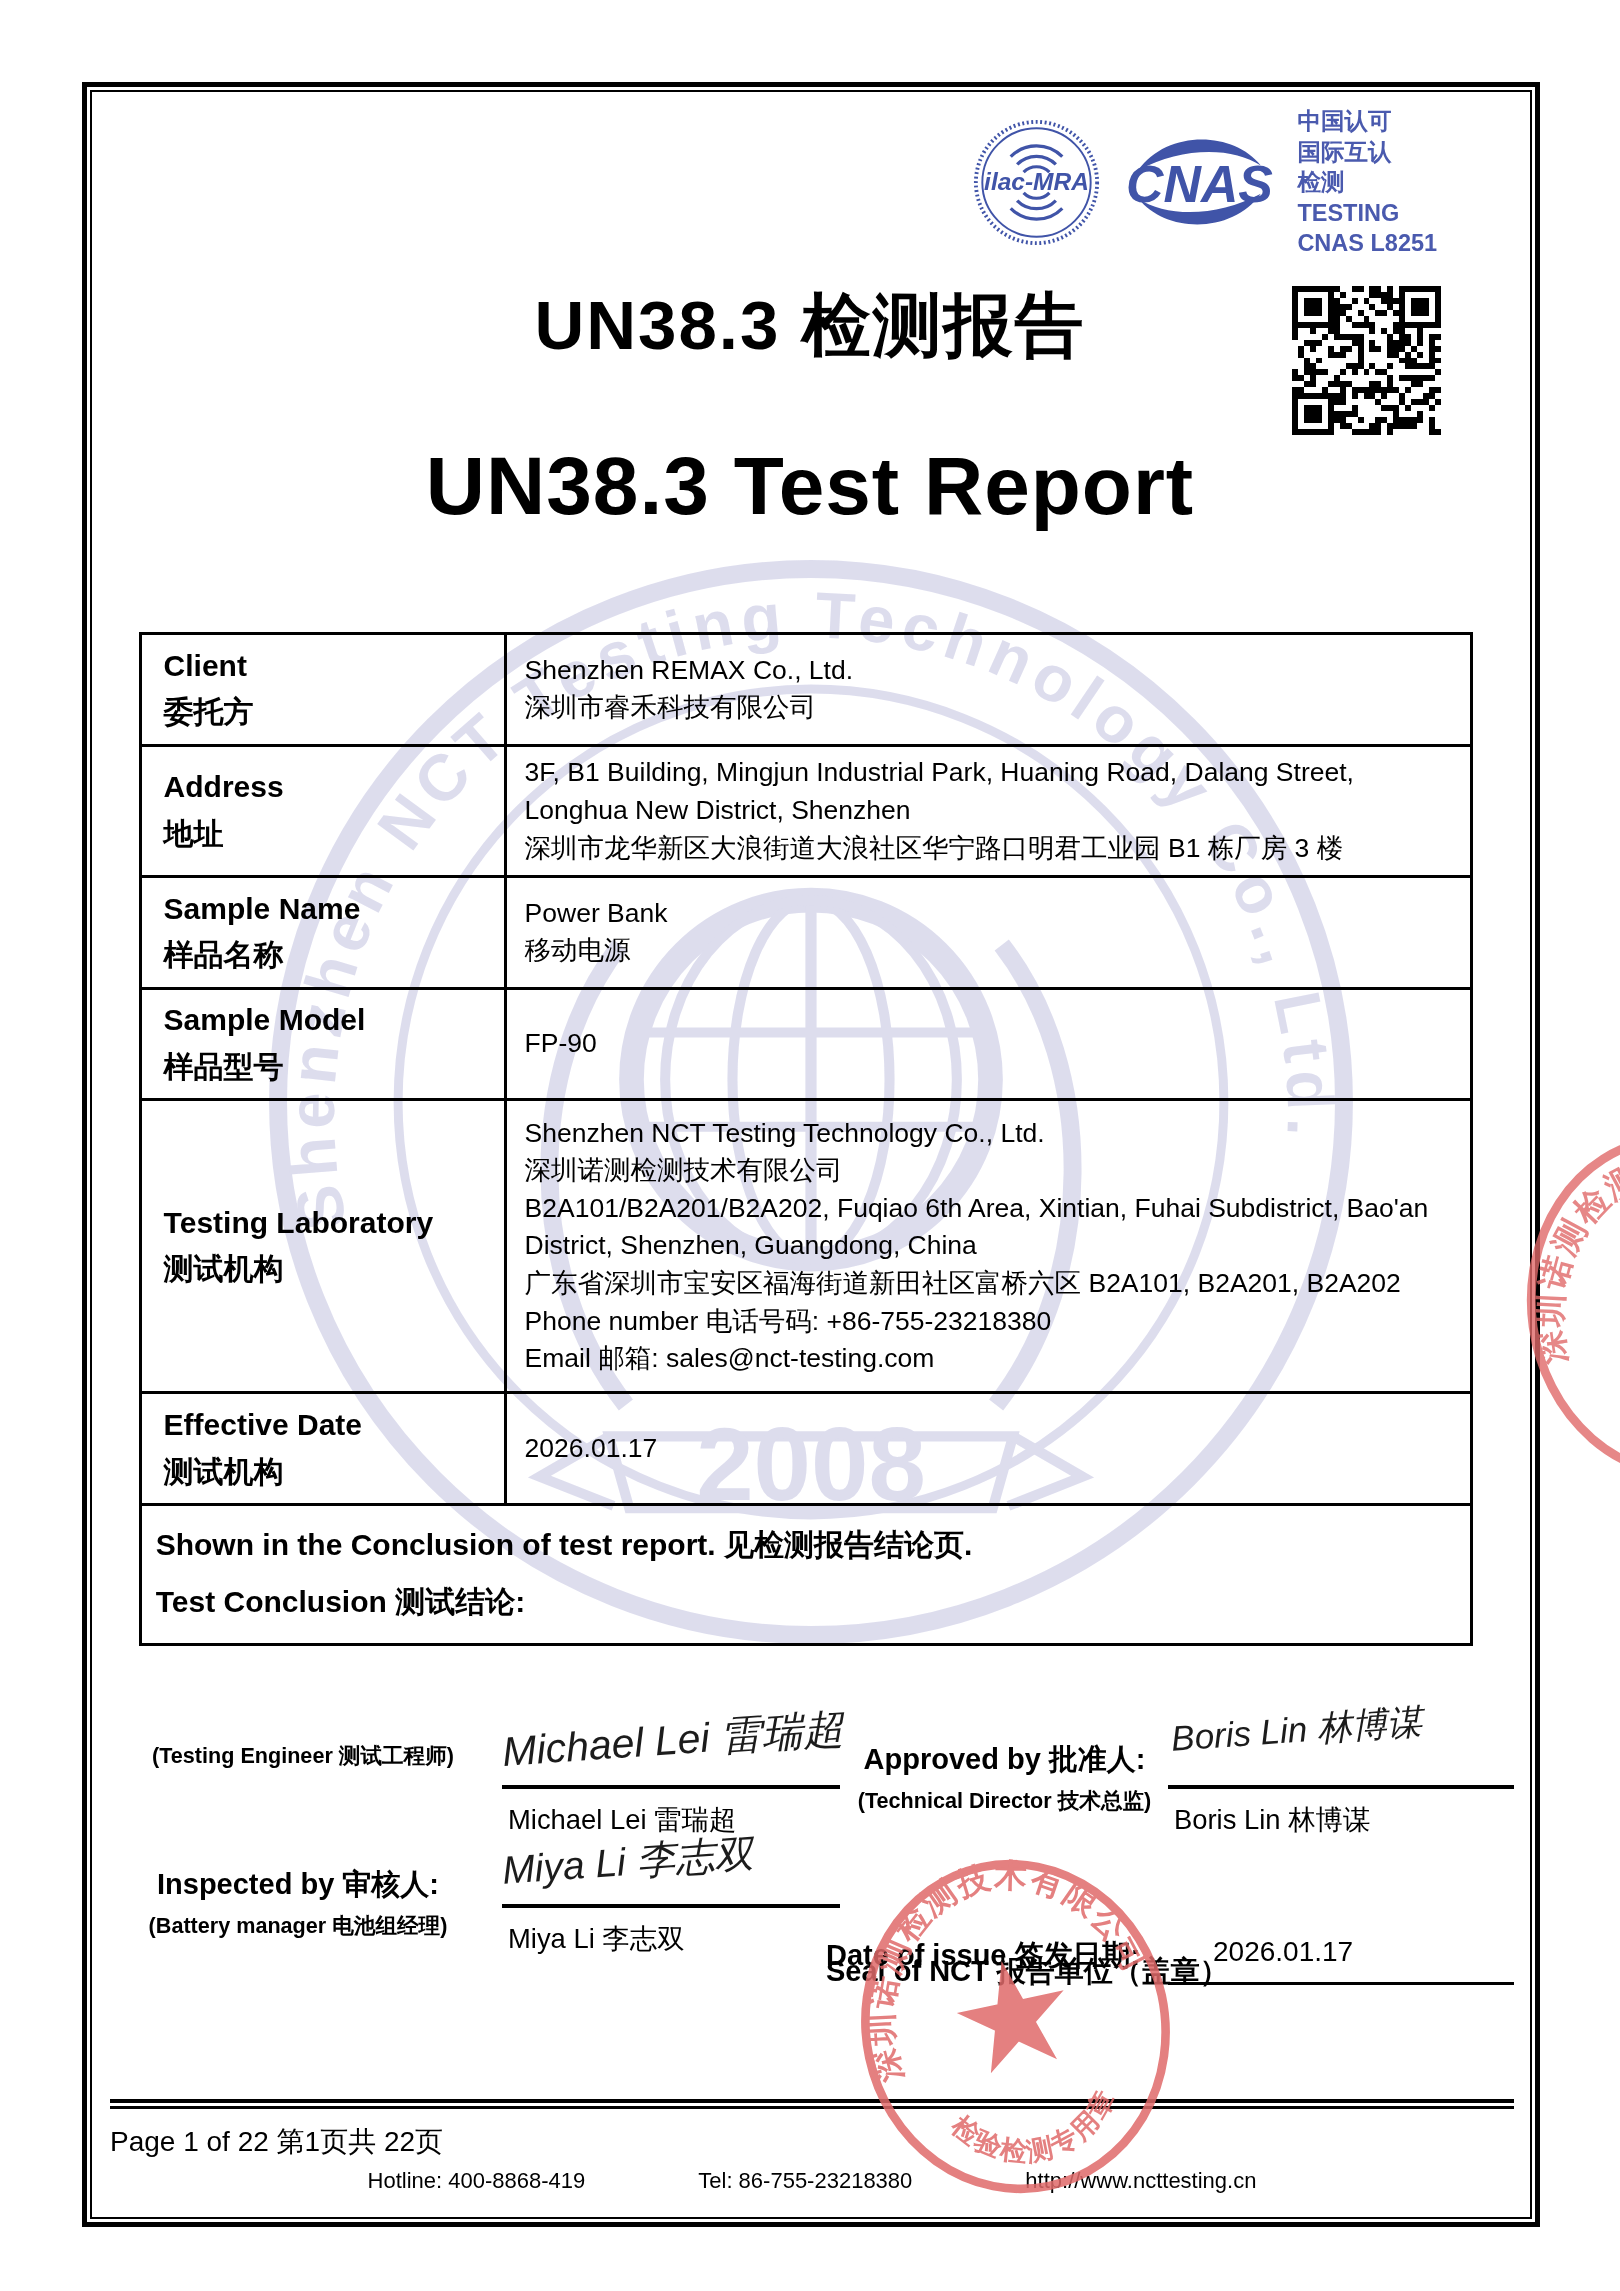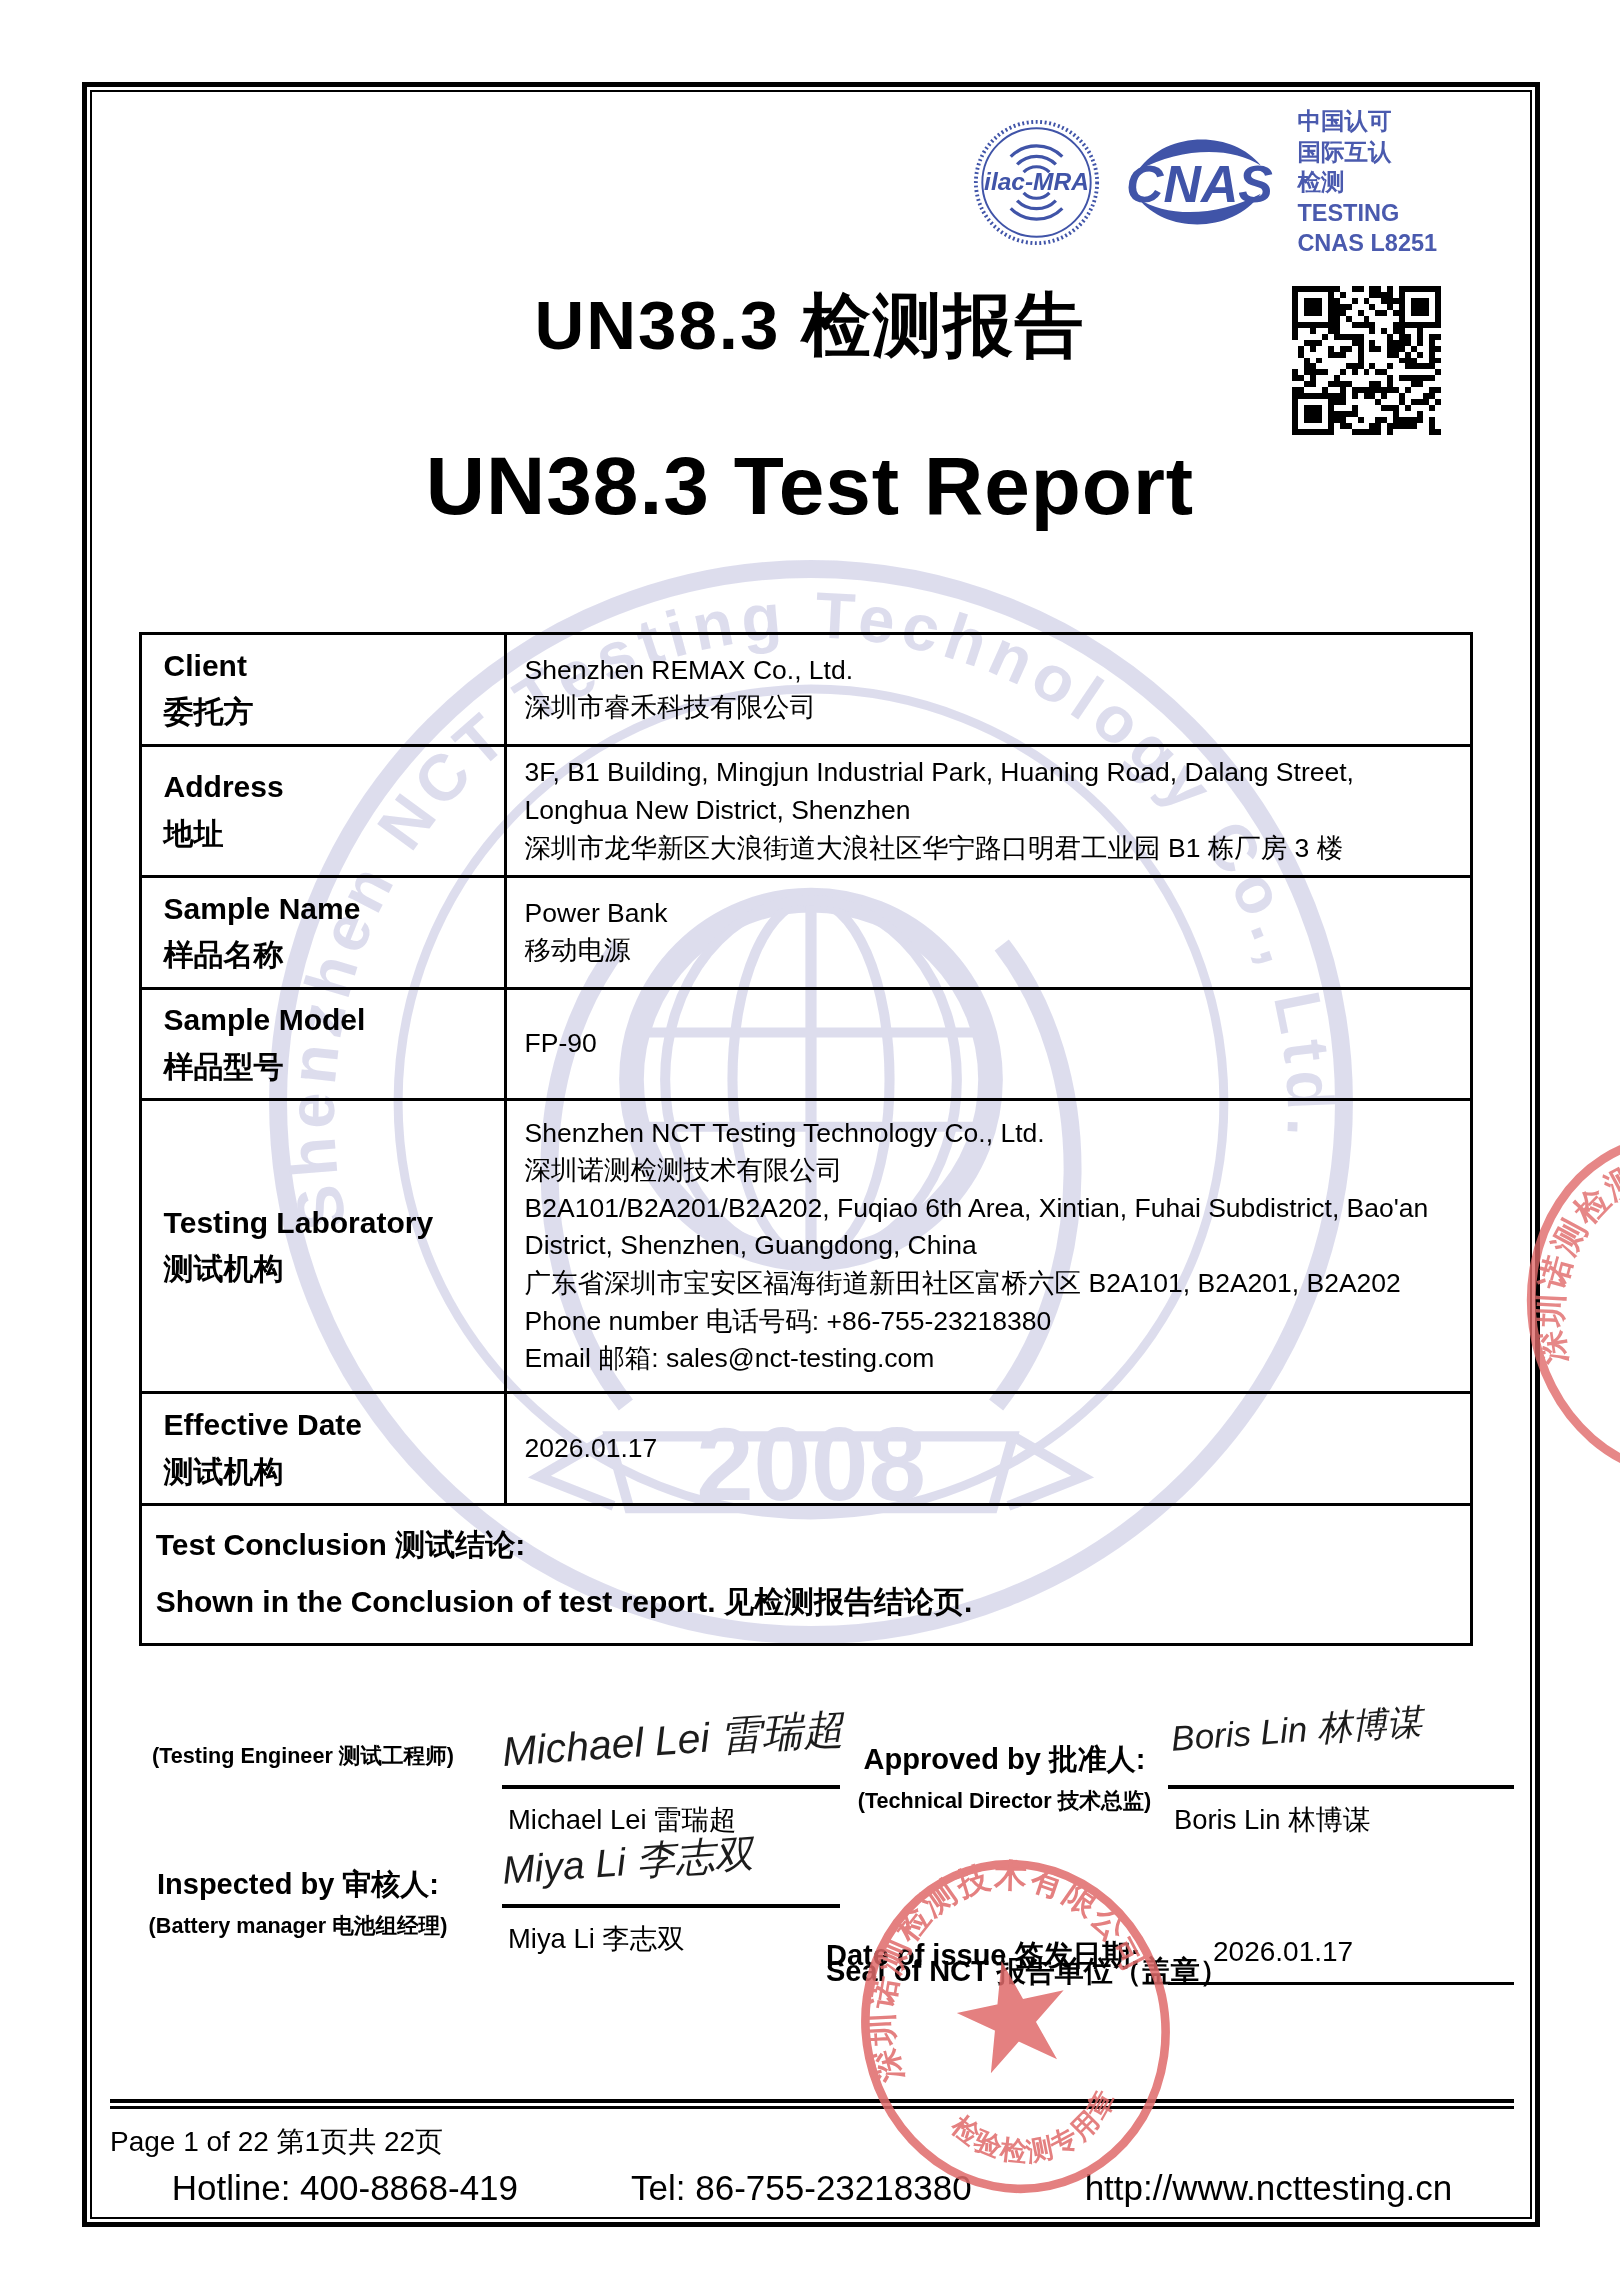--- a/index.html
+++ b/index.html
@@ -44,21 +44,21 @@
   .sig-label .sub{font-size:21.6px;font-weight:bold;margin-top:5.9px;}
   .sig-hand{position:absolute;font-size:41px;font-style:italic;color:#1c1c1c;transform:rotate(-4deg);white-space:nowrap;z-index:1;}
   .sig-line{position:absolute;height:3.9px;background:#000;z-index:1;}
   .sig-name{position:absolute;font-size:27.4px;z-index:1;white-space:nowrap;}
   .plain-label{position:absolute;font-size:29px;font-weight:bold;z-index:1;white-space:nowrap;}
   .date-value{position:absolute;font-size:28px;z-index:1;}
   
   .footer-sep{position:absolute;left:110px;top:2099px;width:1404px;border-top:4.9px solid #000;z-index:1;}
   .footer-sep-inner{margin-top:2.9px;border-top:3.9px solid #000;}
   .footer-line1{position:absolute;left:110px;top:2123px;width:1404px;display:flex;justify-content:space-between;font-size:28px;z-index:1;}
-  .footer-line2{position:absolute;left:110px;top:2168px;width:1404px;display:flex;justify-content:center;gap:113px;font-size:35px;z-index:1;}
+  .footer-line2{position:absolute;left:110px;top:2168px;width:1404px;display:flex;justify-content:center;gap:113px;font-size:22px;z-index:1;}
   
   .watermark{position:absolute;left:250px;top:541px;width:1122px;height:1122px;z-index:0;opacity:0.55;}
   .seal-main{position:absolute;left:851px;top:1854px;width:329px;height:345px;z-index:3;opacity:0.85;transform:rotate(-12deg);}
   .seal-edge{position:absolute;left:1517px;top:1125px;width:323px;height:363px;z-index:3;opacity:0.8;transform:rotate(-8deg);}
 </style>
 </head>
 <body>
 
 <div class="page">
 
@@ -502,22 +502,22 @@
     <div class="t-row h-effdate">
       <div class="t-label">
         <div>Effective Date</div>
         <div>测试机构</div>
       </div>
       <div class="t-value">
         <div>2026.01.17</div>
       </div>
     </div>
     <div class="t-conclusion">
+      <div>Shown in the Conclusion of test report. 见检测报告结论页.</div>
       <div>Test Conclusion 测试结论:</div>
-      <div>Shown in the Conclusion of test report. 见检测报告结论页.</div>
     </div>
   </div>
 
   <div class="sig-label" style="left:116px;top:1735px;width:374px;">
     <div class="sub">(Testing Engineer 测试工程师)</div>
   </div>
   <div class="sig-hand" style="left:502px;top:1713px;">Michael Lei 雷瑞超</div>
   <div class="sig-line" style="left:502px;top:1785px;width:338px;"></div>
   <div class="sig-name" style="left:508px;top:1802px;">Michael Lei 雷瑞超</div>
 

